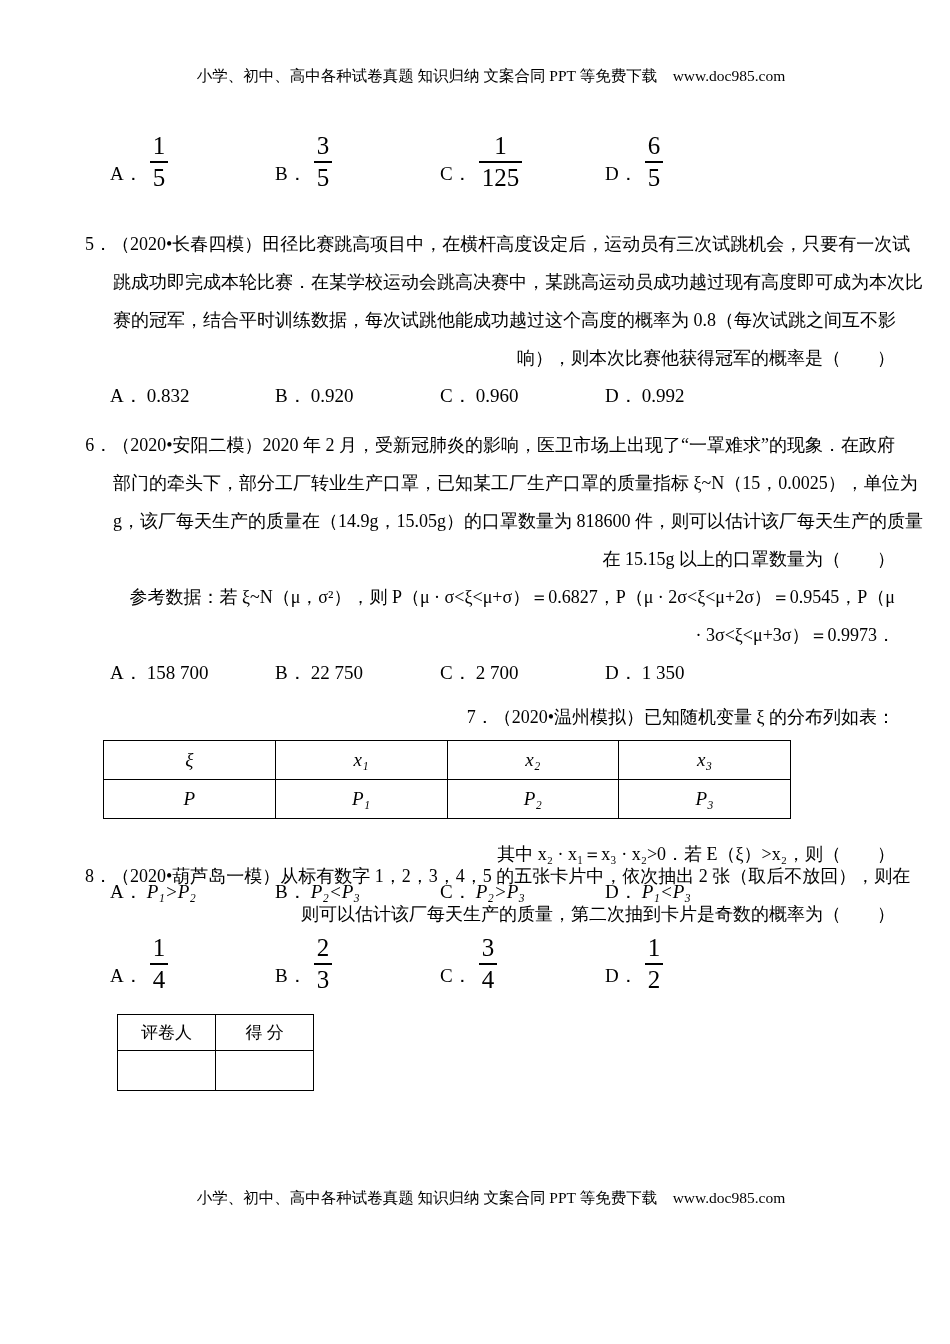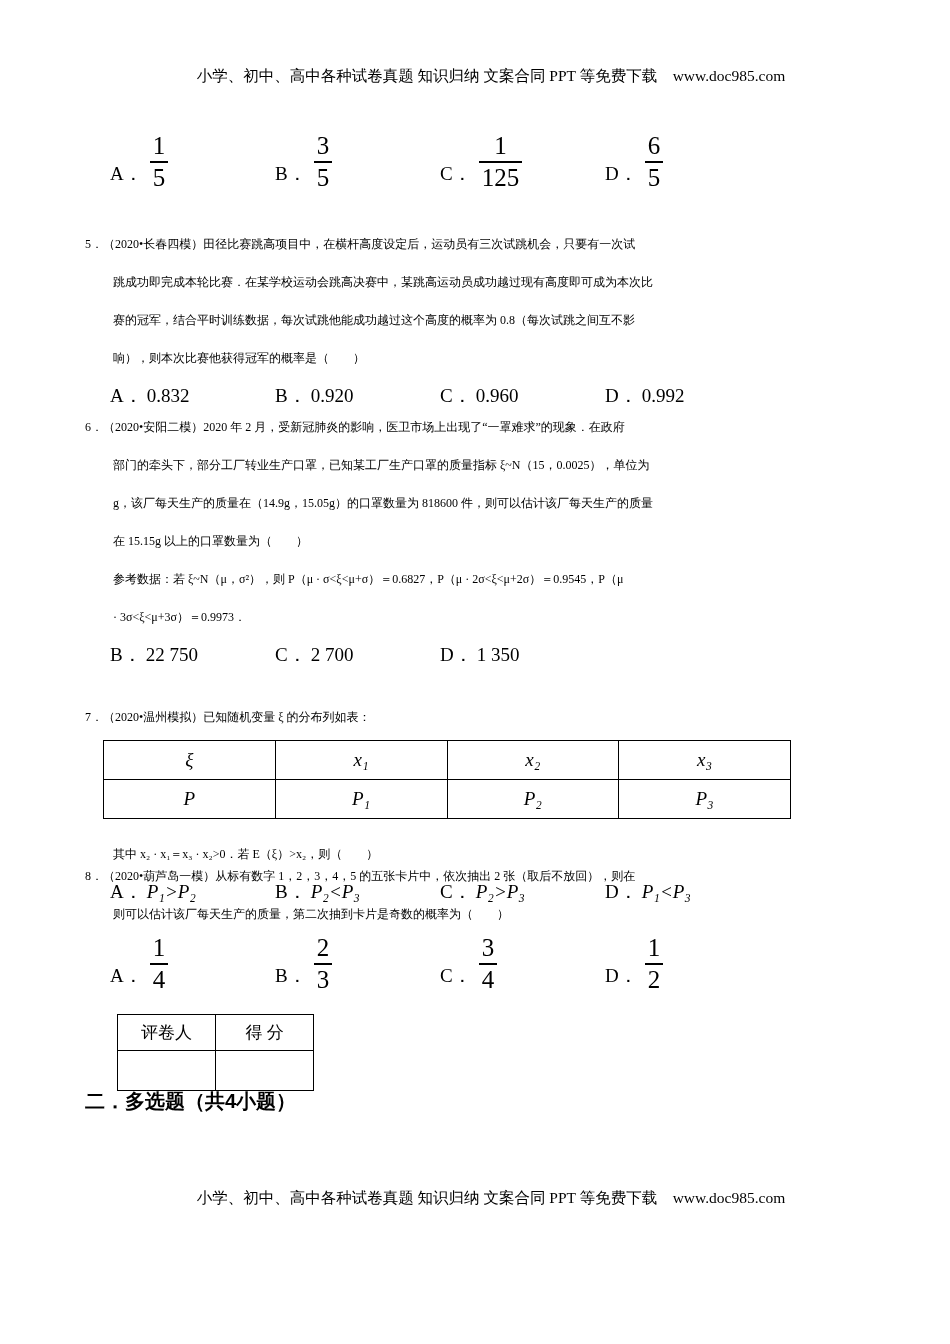--- a/index.html
+++ b/index.html
@@ -11,21 +11,21 @@
   }
   .header, .footer {
     position:absolute; left:16px; width:950px; text-align:center;
     font-size:15.5px; white-space:nowrap; color:#000;
   }
   .header { top:66px; }
   .footer { top:1188px; }
 
   .block { position:absolute; left:85px; width:810px; }
 
-  .line { height:38px; line-height:38px; white-space:nowrap; font-size:12px; }
+  .line { height:38px; line-height:38px; white-space:nowrap; font-size:18px;text-align:right; }
   .indent { padding-left:28px; }
 
   
   .opt-row { display:flex; padding-left:25px; height:38px; line-height:38px; font-size:19px; }
   .opt-row .opt { width:165px; white-space:nowrap; }
   .opt-row .opt:last-child { width:auto; }
   .opt .olabel { margin-right:4px; }
   .math { font-style:italic; }
 
   
@@ -35,21 +35,21 @@
   .fopt .olabel { font-size:19px; line-height:1; padding-bottom:9px; }
   .frac {
     display:inline-flex; flex-direction:column; align-items:center;
     margin-left:7px; font-size:25px; line-height:1.18;
   }
   .frac .num { padding:0 3px; }
   .frac .den { border-top:2px solid #000; padding:0 3px; }
 
   .fr1 { top:131px; }
   .q5  { top:225px; }
-  .q6  { top:408px; }
+  .q6  { top:426px; }
   .q7  { top:698px; }
   .q8  { top:857px; }
 
   .dist-table { border-collapse:collapse; table-layout:fixed; width:688px; margin:4px 0 0 18px; }
   .dist-table td {
     border:1.5px solid #000; height:36px; text-align:center;
     font-size:19px; font-style:italic; font-family:"Liberation Serif","DejaVu Serif",serif;
   }
   .cond { margin-top:16px; }
 
@@ -117,20 +117,21 @@
   </div>
 
   <div class="block q6">
     <div class="line">6．（2020•安阳二模）2020 年 2 月，受新冠肺炎的影响，医卫市场上出现了“一罩难求”的现象．在政府</div>
     <div class="line indent">部门的牵头下，部分工厂转业生产口罩，已知某工厂生产口罩的质量指标 ξ~N（15，0.0025），单位为</div>
     <div class="line indent">g，该厂每天生产的质量在（14.9g，15.05g）的口罩数量为 818600 件，则可以估计该厂每天生产的质量</div>
     <div class="line indent">在 15.15g 以上的口罩数量为（　　）</div>
     <div class="line indent">参考数据：若 ξ~N（μ，σ²），则 P（μ · σ&lt;ξ&lt;μ+σ）＝0.6827，P（μ · 2σ&lt;ξ&lt;μ+2σ）＝0.9545，P（μ</div>
     <div class="line indent">· 3σ&lt;ξ&lt;μ+3σ）＝0.9973．</div>
     <div class="opt-row">
+      <div class="opt"><span class="olabel">A．</span><span>158 700</span></div>
       <div class="opt"><span class="olabel">B．</span><span>22 750</span></div>
       <div class="opt"><span class="olabel">C．</span><span>2 700</span></div>
       <div class="opt"><span class="olabel">D．</span><span>1 350</span></div>
     </div>
   </div>
 
   <div class="block q7">
     <div class="line">7．（2020•温州模拟）已知随机变量 ξ 的分布列如表：</div>
     <table class="dist-table">
       <tbody>
@@ -200,17 +201,16 @@
         <td>得 分</td>
       </tr>
       <tr class="empty">
         <td></td>
         <td></td>
       </tr>
     </tbody>
       </table>
   </div>
 
-  <div class="section2">二．多选题（共4小题）</div>
 
   <div class="footer">小学、初中、高中各种试卷真题 知识归纳 文案合同 PPT 等免费下载　www.doc985.com</div>
 
 </div>
 
 </body></html>

